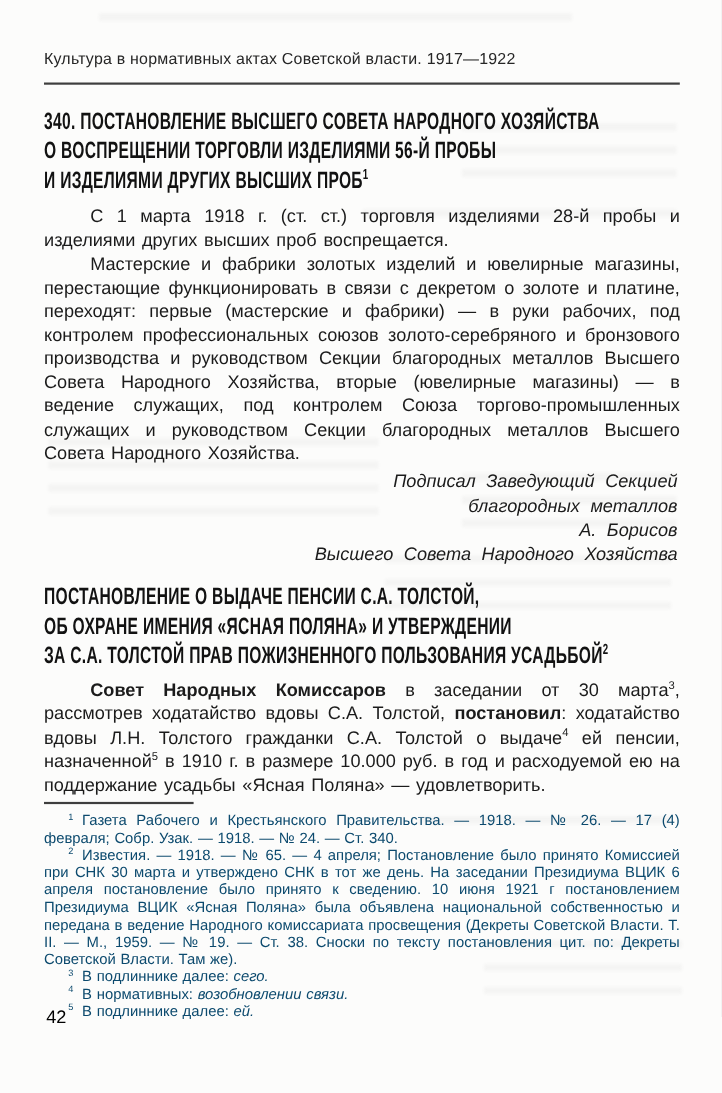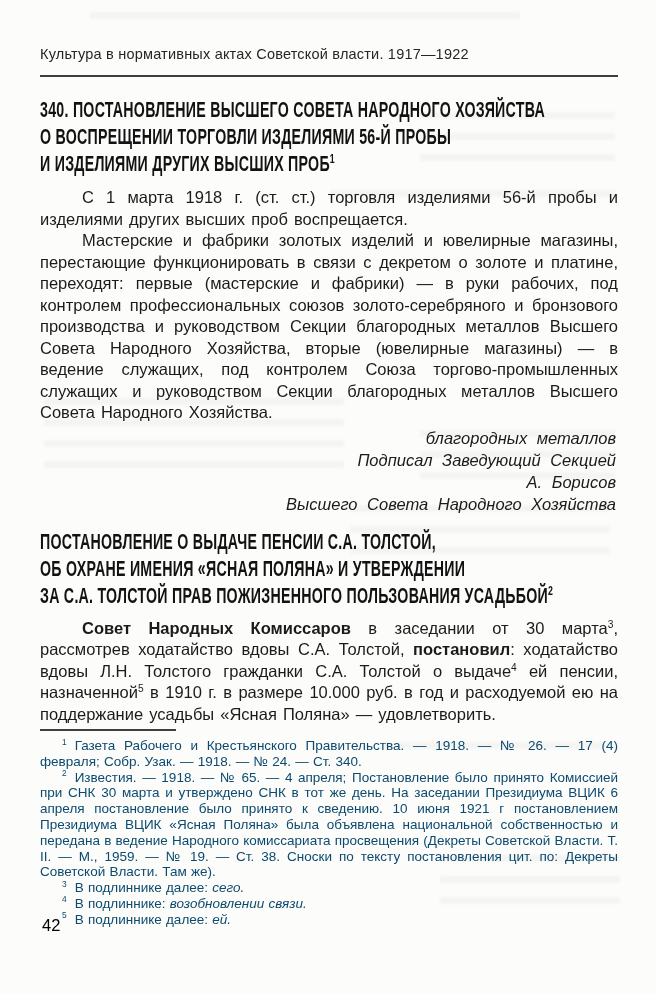--- a/index.html
+++ b/index.html
@@ -71,26 +71,26 @@
     <div class="running-header">Культура в нормативных актах Советской власти. 1917—1922</div>
     <div class="header-rule"></div>
 
     <section>
       <h2 class="doc-title">
           <div class="tline"><span>340. ПОСТАНОВЛЕНИЕ ВЫСШЕГО СОВЕТА НАРОДНОГО ХОЗЯЙСТВА</span></div>
           <div class="tline"><span>О ВОСПРЕЩЕНИИ ТОРГОВЛИ ИЗДЕЛИЯМИ 56-Й ПРОБЫ</span></div>
           <div class="tline"><span>И ИЗДЕЛИЯМИ ДРУГИХ ВЫСШИХ ПРОБ</span><sup>1</sup></div>
         </h2>
       <div class="body-block">
-        <p class="para"><span>С 1 марта 1918 г. (ст. ст.) торговля изделиями 56-й пробы и изделиями других высших проб воспрещается.</span></p>
+        <p class="para"><span>С 1 марта 1918 г. (ст. ст.) торговля изделиями 28-й пробы и изделиями других высших проб воспрещается.</span></p>
         <p class="para"><span>Мастерские и фабрики золотых изделий и ювелирные магазины, перестающие функционировать в связи с декретом о золоте и платине, переходят: первые (мастерские и фабрики) — в руки рабочих, под контролем профессиональных союзов золото-серебряного и бронзового производства и руководством Секции благородных металлов Высшего Совета Народного Хозяйства, вторые (ювелирные магазины) — в ведение служащих, под контролем Союза торгово-промышленных служащих и руководством Секции благородных металлов Высшего Совета Народного Хозяйства.</span></p>
       </div>
       <div class="signature">
+          <div class="line">Подписал Заведующий Секцией</div>
           <div class="line">благородных металлов</div>
-          <div class="line">Подписал Заведующий Секцией</div>
           <div class="line">А. Борисов</div>
           <div class="line">Высшего Совета Народного Хозяйства</div>
         </div>
     </section>
 
     <section>
       <h2 class="doc-title second">
           <div class="tline"><span>ПОСТАНОВЛЕНИЕ О ВЫДАЧЕ ПЕНСИИ С.А. ТОЛСТОЙ,</span></div>
           <div class="tline"><span>ОБ ОХРАНЕ ИМЕНИЯ «ЯСНАЯ ПОЛЯНА» И УТВЕРЖДЕНИИ</span></div>
           <div class="tline"><span>ЗА С.А. ТОЛСТОЙ ПРАВ ПОЖИЗНЕННОГО ПОЛЬЗОВАНИЯ УСАДЬБОЙ</span><sup>2</sup></div>
@@ -105,21 +105,21 @@
       <div class="footnote">
         <sup class="fn-ref">1</sup><span><span>Газета Рабочего и Крестьянского Правительства. — 1918. — № 26. — 17 (4) февраля; Собр. Узак. — 1918. — № 24. — Ст. 340.</span></span>
       </div>
       <div class="footnote">
         <sup class="fn-ref">2</sup><span><span>Известия. — 1918. — № 65. — 4 апреля; Постановление было принято Комиссией при СНК 30 марта и утверждено СНК в тот же день. На заседании Президиума ВЦИК 6 апреля постановление было принято к сведению. 10 июня 1921 г постановлением Президиума ВЦИК «Ясная Поляна» была объявлена национальной собственностью и передана в ведение Народного комиссариата просвещения (Декреты Советской Власти. Т. II. — М., 1959. — № 19. — Ст. 38. Сноски по тексту постановления цит. по: Декреты Советской Власти. Там же).</span></span>
       </div>
       <div class="footnote">
         <sup class="fn-ref">3</sup><span><span>В подлиннике далее: </span><span class="seg-i">сего.</span></span>
       </div>
       <div class="footnote">
-        <sup class="fn-ref">4</sup><span><span>В подлиннике: </span><span class="seg-i">возобновлении связи.</span></span>
+        <sup class="fn-ref">4</sup><span><span>В нормативных: </span><span class="seg-i">возобновлении связи.</span></span>
       </div>
       <div class="footnote">
         <sup class="fn-ref">5</sup><span><span>В подлиннике далее: </span><span class="seg-i">ей.</span></span>
       </div>
     </footer>
 
   </div>
 
   <div class="page-number">42</div>
 

